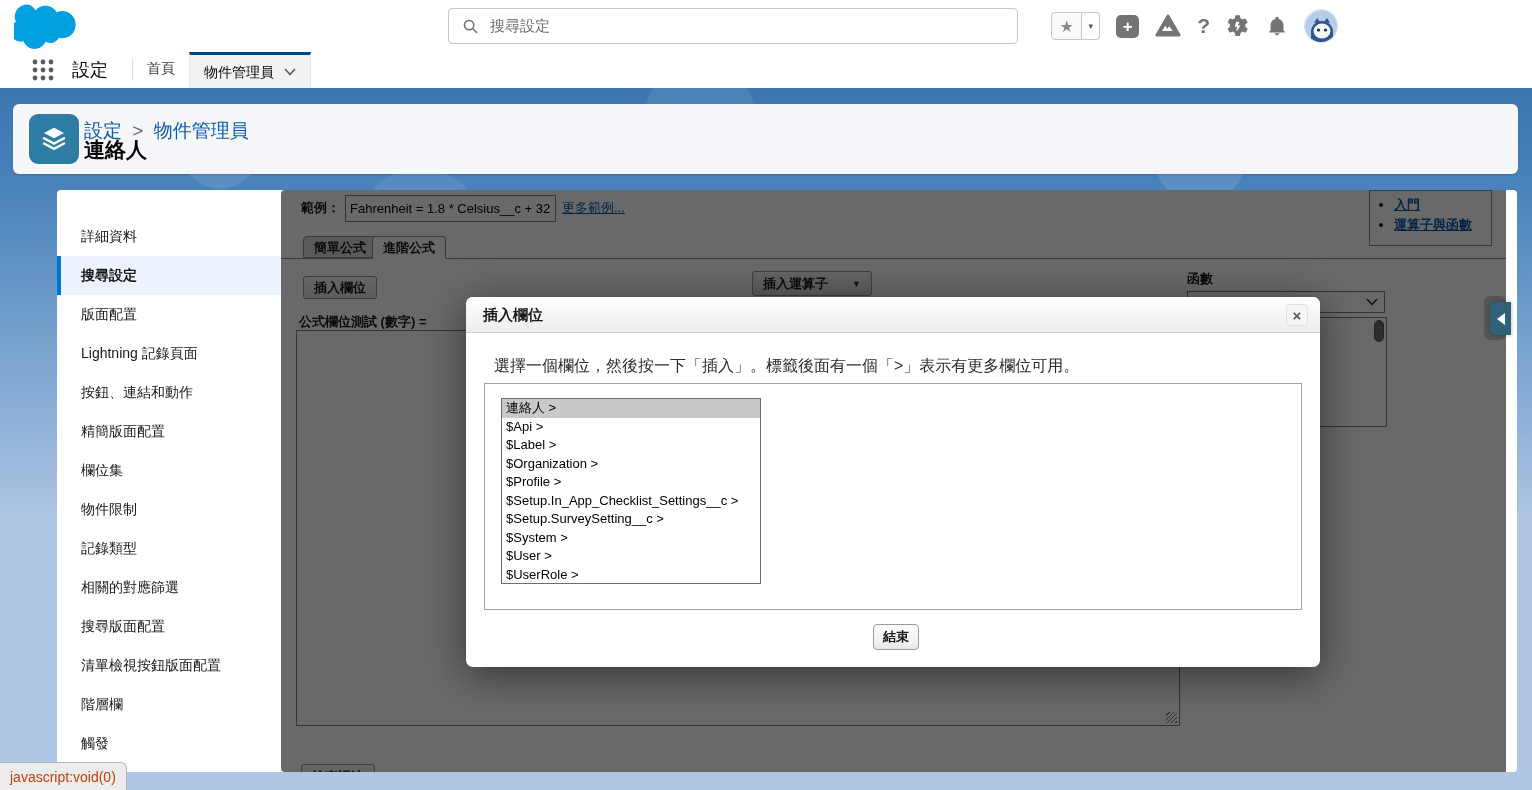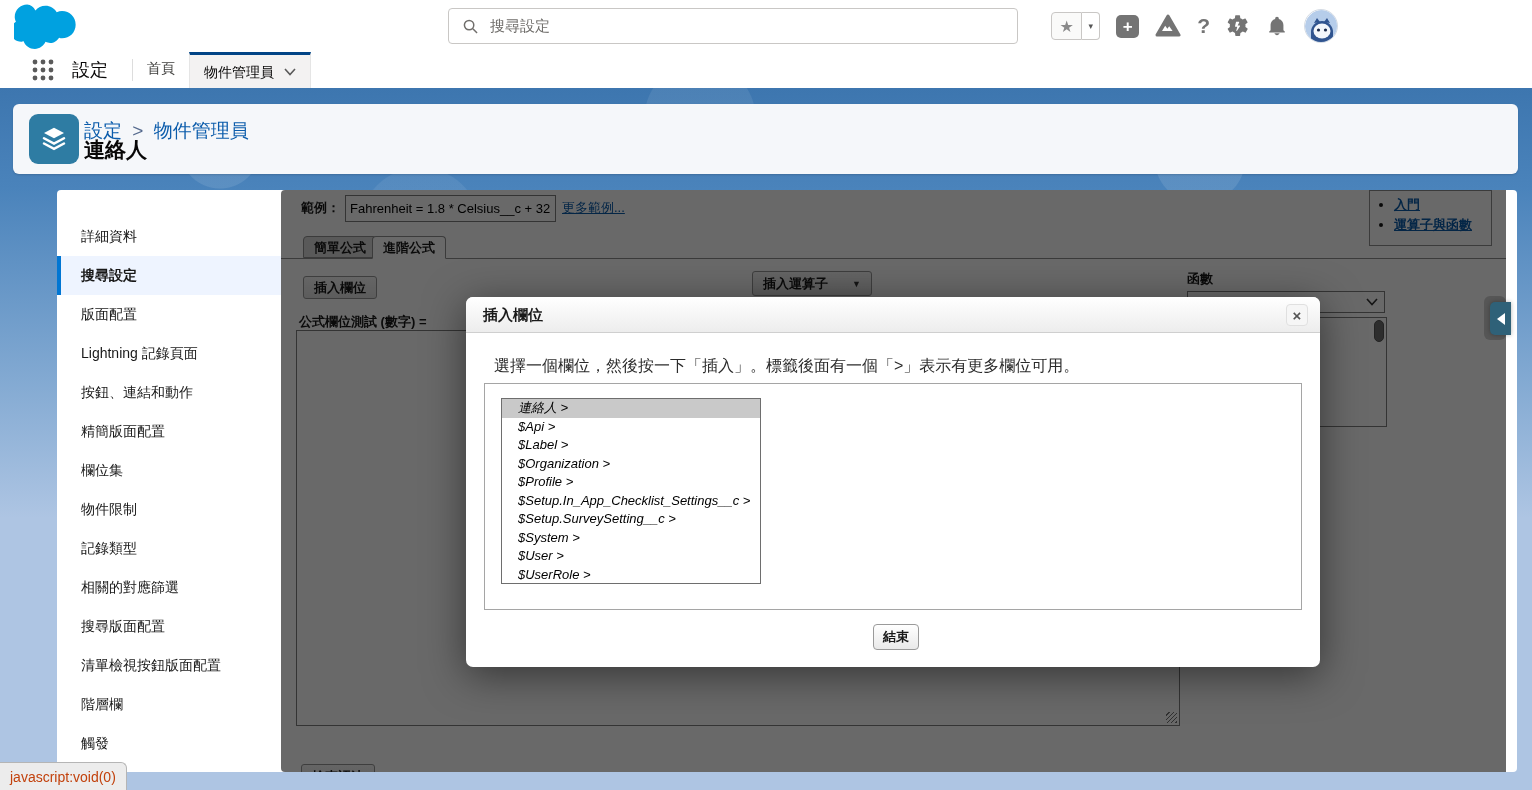--- a/index.html
+++ b/index.html
@@ -109,21 +109,21 @@
     border-bottom:1px solid #cfcfcf; border-radius:7px 7px 0 0; }
   .mtitle { position:absolute; left:17px; top:9px; font-size:15px; font-weight:bold; color:#1a1a1a; }
   .mclose { position:absolute; right:12px; top:7px; width:22px; height:22px; border-radius:4px;
     color:#555; font-size:15px; font-weight:bold; display:flex; align-items:center; justify-content:center;
     background:#f6f6f6; border:1px solid #e0e0e0; }
   .minstr { position:absolute; left:28px; top:59px; font-size:16px; color:#2b2b2b; }
   .mcontainer { position:absolute; left:18px; top:86px; width:818px; height:227px; border:1px solid #a5a5a5; background:#fff; }
   .mlist { position:absolute; top:14px; border:1px solid #6e6e6e; background:#fff; font-size:13px; overflow:hidden; }
   .mlist.left { left:16px; width:260px; height:186px; }
   .mlist.right { left:279px; width:178px; height:186px; }
-  .mlist .row { padding-left:16px; white-space:nowrap;font-style:italic; }
+  .mlist .row { padding-left:4px; white-space:nowrap; }
   .mlist.left .row { line-height:18.5px; }
   .mlist.right .row { line-height:20.6px; }
   .row.selected { background:#c9c9c9; }
   .rthumb { position:absolute; right:2px; top:2px; width:10px; height:17px; background:#8a8a8a;
     border:1px solid #666; border-radius:5px; }
   .mdone { position:absolute; left:407px; top:327px; height:26px; background:linear-gradient(#ffffff,#e9e9e9);
     border:1px solid #9a9a9a; border-radius:4px; font-size:13px; font-weight:bold; color:#1a1a1a; padding:0 9px;
     display:inline-flex; align-items:center; }
 
   

